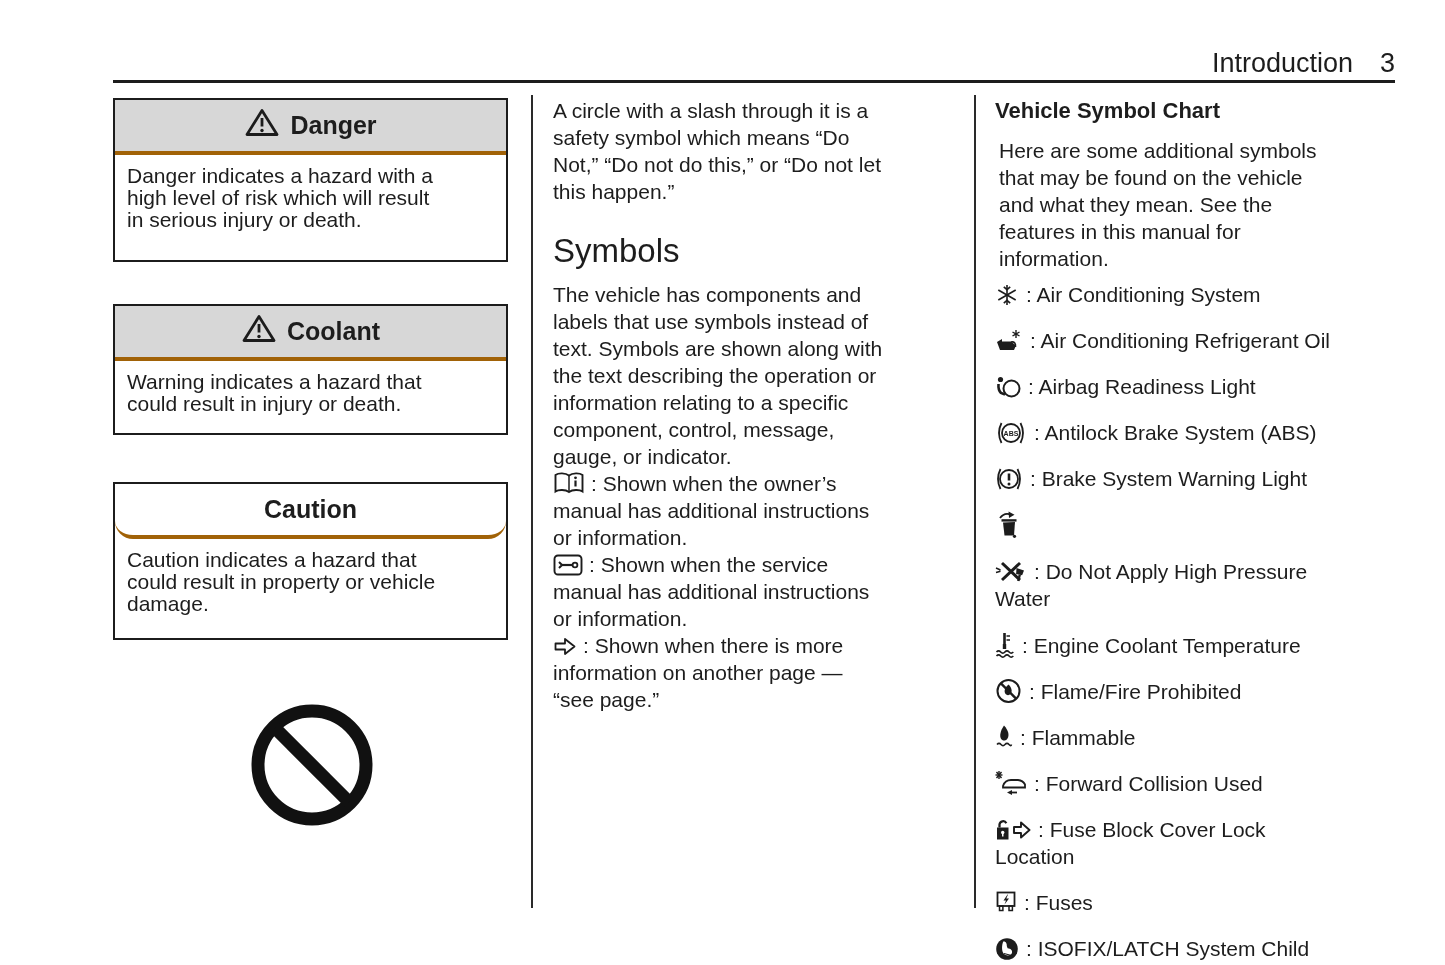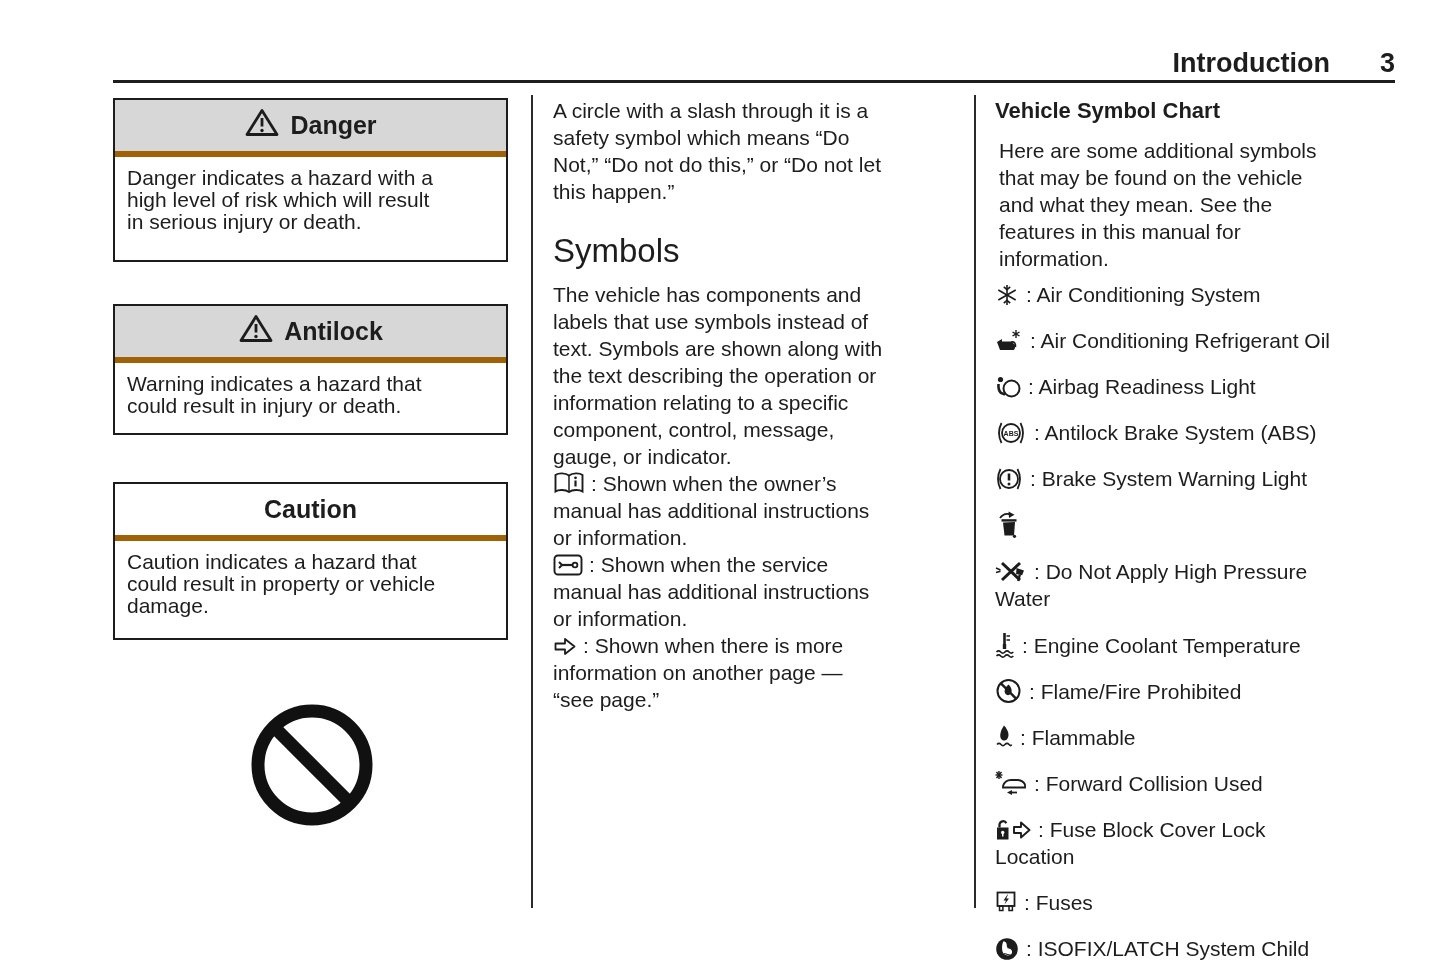--- a/index.html
+++ b/index.html
@@ -1,33 +1,33 @@
 <!DOCTYPE html>
 <html><head>
 <meta charset="utf-8">
 <style>
   html,body{margin:0;padding:0;background:#fff;}
   .page{position:relative;width:1445px;height:965px;background:#fff;overflow:hidden;
         font-family:"Liberation Sans",sans-serif;color:#1d1d1d;}
-  .page-header{position:absolute;top:48px;right:50px;display:flex;gap:50px;
-               font-size:27px;font-weight:bold;}
+  .page-header{position:absolute;top:48px;right:50px;display:flex;gap:27px;
+               font-size:27px;font-weight:normal;}
   .header-rule{position:absolute;top:80px;left:113px;width:1282px;height:3px;background:#1d1d1d;}
   .col-divider{position:absolute;top:95px;width:2px;height:813px;background:#2a2a2a;}
   .divider-1{left:531px;}
   .divider-2{left:974px;}
 
   
   .box{position:absolute;left:113px;width:391px;border:2px solid #1c1c1c;background:#fff;box-sizing:content-box;}
   .box-danger{top:98px;height:160px;}
   .box-warning{top:304px;height:127px;}
   .box-caution{top:482px;height:154px;}
-  .box-head{height:51px;border-bottom:6px solid #a16207;background:#d7d7d7;
+  .box-head{height:51px;border-bottom:4px solid #a16207;background:#d7d7d7;
             display:flex;align-items:center;justify-content:center;gap:10px;
             font-size:25px;font-weight:bold;}
-  .box-head.plain{background:#fff;}
+  .box-head.plain{background:#fff;border-radius:18px;}
   .box-body{padding:10px 12px;font-size:21px;line-height:22px;white-space:pre-line;}
 
   .prohibition-wrap{position:absolute;left:250px;top:703px;width:124px;height:124px;}
 
   
   .mid-col{position:absolute;left:553px;top:97px;width:392px;font-size:21px;line-height:27px;}
   .mid-col p{margin:0;white-space:pre-line;}
   .mid-col .symbols-heading{margin:27px 0 0 0;font-size:33px;line-height:37px;font-weight:normal;}
   .mid-col .sym-intro{margin-top:12px;}
   .icon-para{margin-top:12px;}
@@ -75,21 +75,21 @@
 
   <div class="box box-warning">
     <div class="box-head">
       <span>
         <svg width="36" height="31" viewBox="0 0 36 31">
           <path class="st" d="M18 3.5 L33 27.5 H3 Z" stroke-width="2.8" stroke-linejoin="round"></path>
           <line class="st" x1="18" y1="11" x2="18" y2="19.5" stroke-width="2.8"></line>
           <circle cx="18" cy="23.5" r="1.7" fill="#1c1c1c"></circle>
         </svg>
       </span>
-      <span>Antilock</span>
+      <span>Coolant</span>
     </div>
     <div class="box-body">Warning indicates a hazard that
 could result in injury or death.</div>
   </div>
 
   <div class="box box-caution">
     <div class="box-head plain">
       <span>Caution</span>
     </div>
     <div class="box-body">Caution indicates a hazard that

